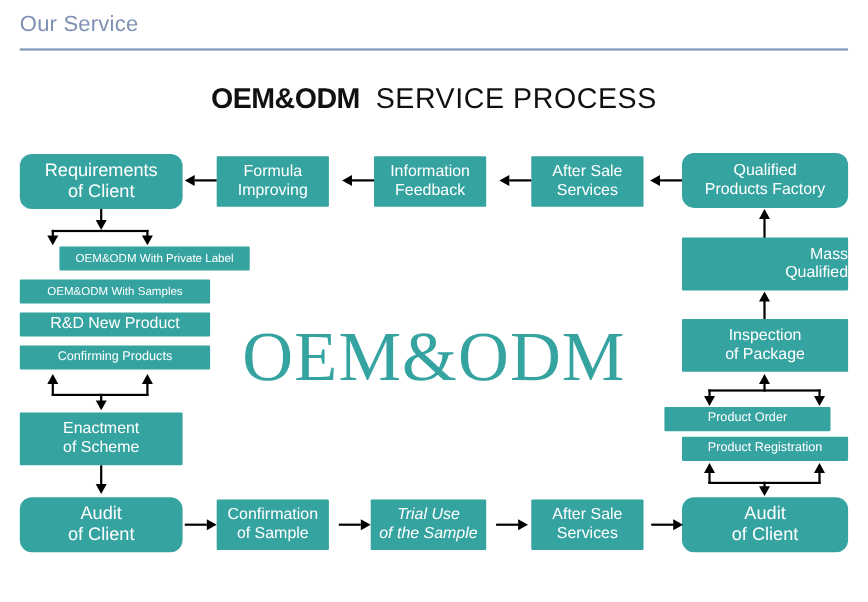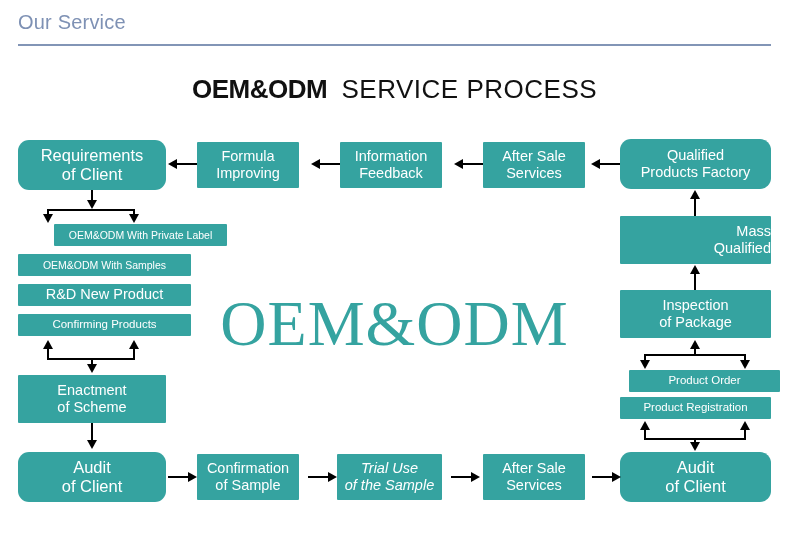--- a/index.html
+++ b/index.html
@@ -285,21 +285,21 @@
   </div>
 
   <div class="arrow up" style="left:690px; top:340px;"></div>
   <div class="ln-v" style="left:694px; top:347px; height:9px;"></div>
   <div class="ln-h" style="left:644px; top:354px; width:102px;"></div>
   <div class="ln-v" style="left:644px; top:354px; height:9px;"></div>
   <div class="arrow down" style="left:640px; top:360px;"></div>
   <div class="ln-v" style="left:744px; top:354px; height:9px;"></div>
   <div class="arrow down" style="left:740px; top:360px;"></div>
 
-  <div class="node sq fs12" style="left:629px; top:370px; width:151px; height:22px;justify-content:center;">
+  <div class="node sq fs12" style="left:604px; top:370px; width:151px; height:22px;justify-content:center;">
     <span class="ln">Product Order</span>
   </div>
 
   <div class="node sq fs12" style="left:620px; top:397px; width:151px; height:22px;">
     <span class="ln">Product Registration</span>
   </div>
 
   <div class="arrow up" style="left:640px; top:421px;"></div>
   <div class="ln-v" style="left:644px; top:428px; height:12px;"></div>
   <div class="arrow up" style="left:740px; top:421px;"></div>

